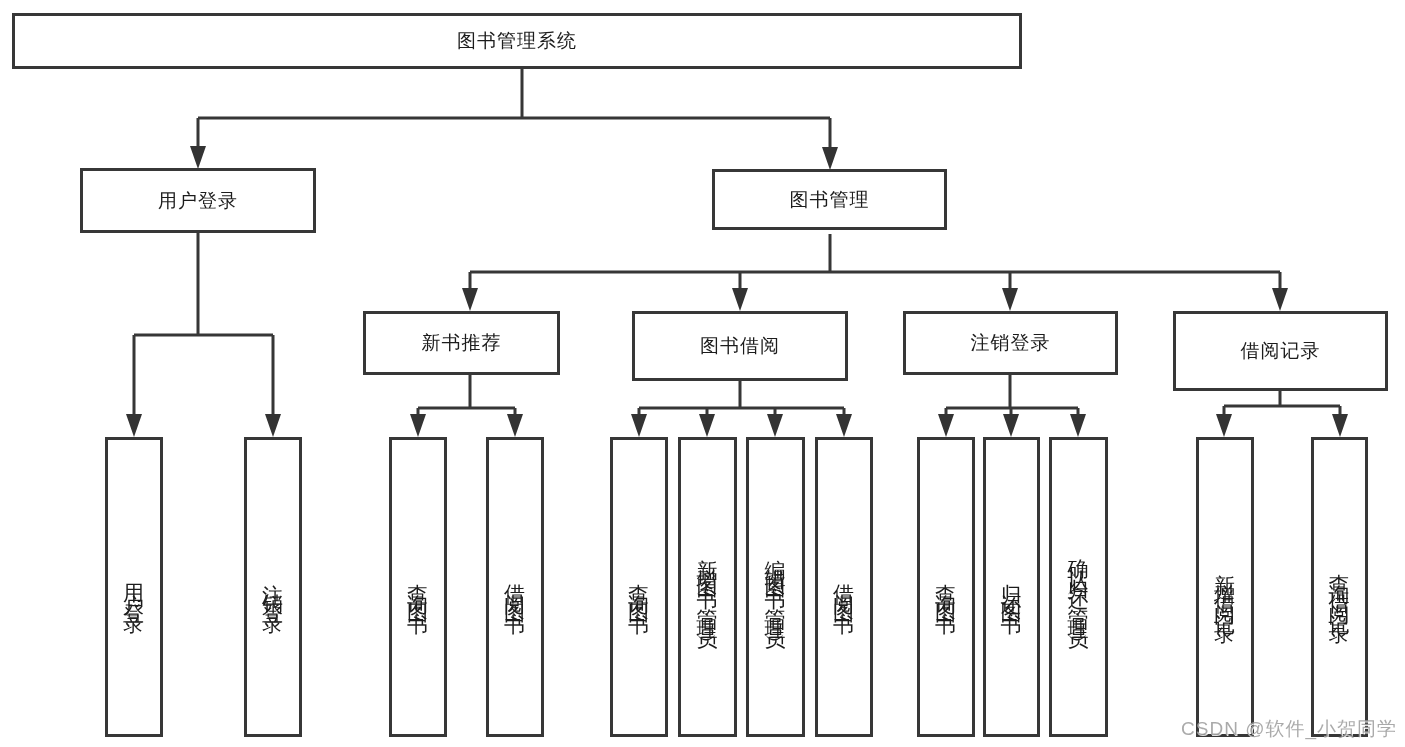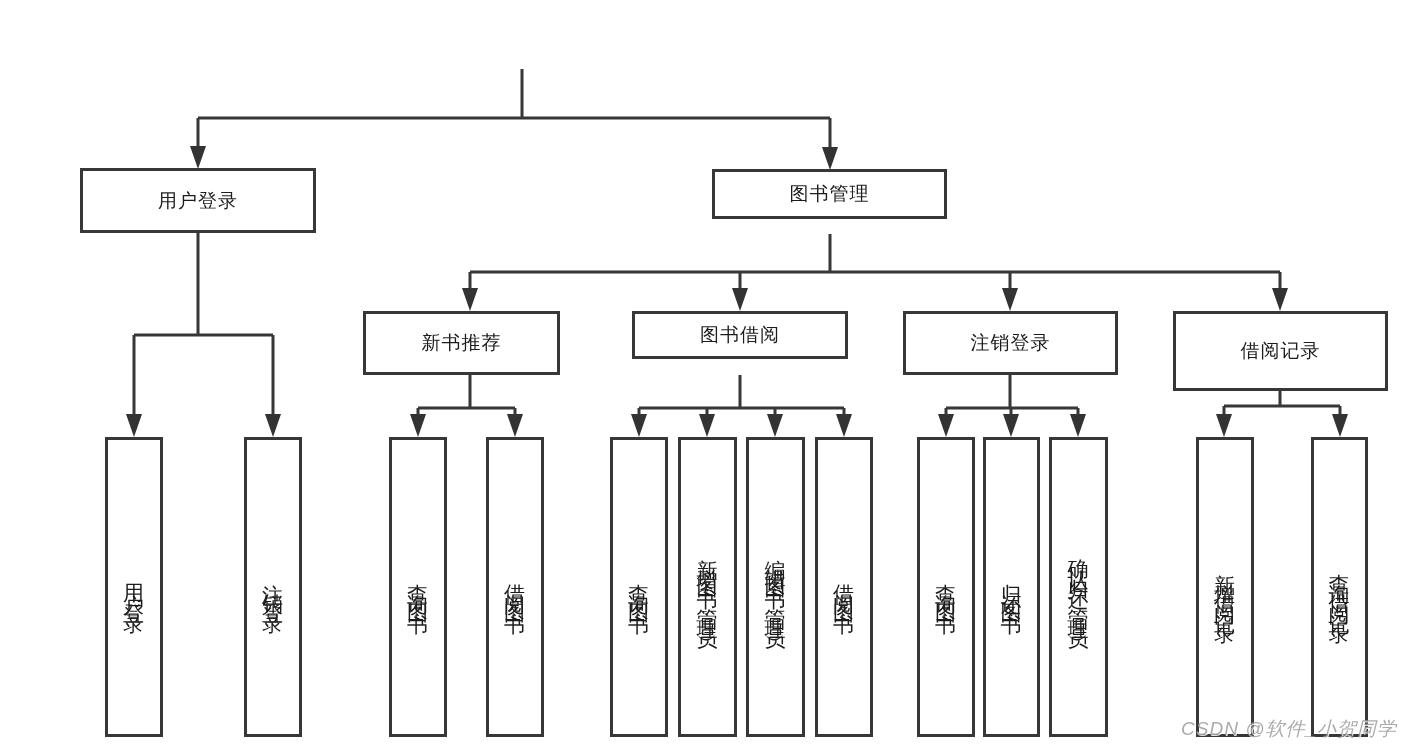--- a/index.html
+++ b/index.html
@@ -36,21 +36,20 @@
   }
   .watermark{
     position:absolute;
     right:8px;bottom:5px;
     z-index:5;
     font-size:19px;
     color:rgba(158,158,158,0.88);
     text-shadow:1px 1px 0 rgba(255,255,255,0.85);
     letter-spacing:1px;
     white-space:nowrap;
-    font-style:italic;
   }
 </style>
 </head>
 <body>
 
 <div class="stage">
 
   <svg class="connectors" width="1405" height="747">
     <path d="M522 69 V118
              M198 118 H830
@@ -101,32 +100,35 @@
         <polygon points="775,437 767,414 783,414"></polygon>
         <polygon points="844,437 836,414 852,414"></polygon>
         <polygon points="946,437 938,414 954,414"></polygon>
         <polygon points="1011,437 1003,414 1019,414"></polygon>
         <polygon points="1078,437 1070,414 1086,414"></polygon>
         <polygon points="1224,437 1216,414 1232,414"></polygon>
         <polygon points="1340,437 1332,414 1348,414"></polygon>
       </g>
   </svg>
 
+  <div class="node" style="left:12px;top:13px;width:1010px;height:56px">
+    <span>图书管理系统</span>
+  </div>
 
   <div class="node" style="left:80px;top:168px;width:236px;height:65px">
     <span>用户登录</span>
   </div>
-  <div class="node" style="left:712px;top:169px;width:235px;height:50px">
+  <div class="node" style="left:712px;top:169px;width:235px;height:61px">
     <span>图书管理</span>
   </div>
 
   <div class="node" style="left:363px;top:311px;width:197px;height:64px">
     <span>新书推荐</span>
   </div>
-  <div class="node" style="left:632px;top:311px;width:216px;height:48px">
+  <div class="node" style="left:632px;top:311px;width:216px;height:70px">
     <span>图书借阅</span>
   </div>
   <div class="node" style="left:903px;top:311px;width:215px;height:64px">
     <span>注销登录</span>
   </div>
   <div class="node" style="left:1173px;top:311px;width:215px;height:80px">
     <span>借阅记录</span>
   </div>
 
   <div class="node leaf" style="left:105px;top:437px;width:58px;height:300px">

